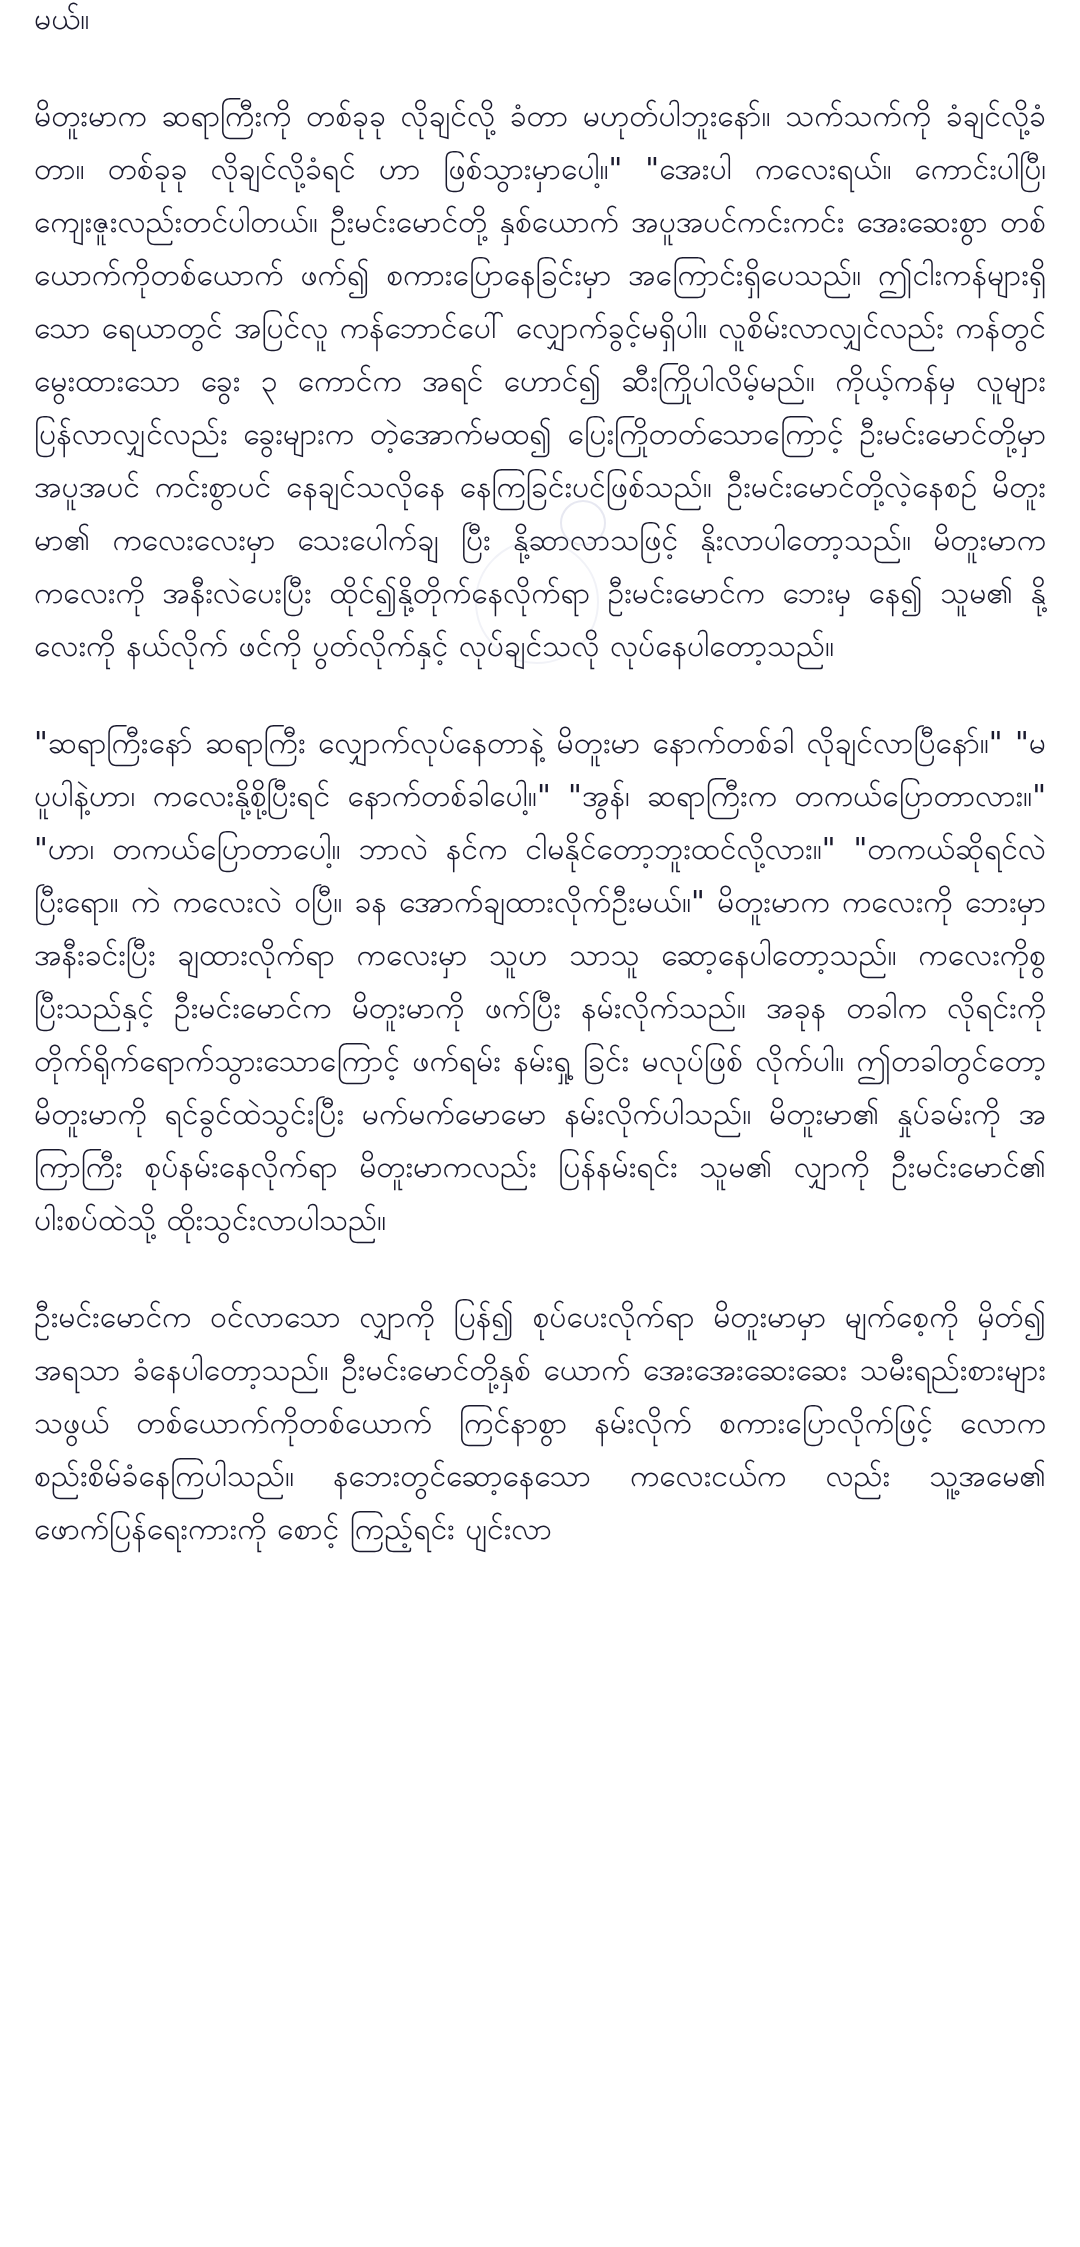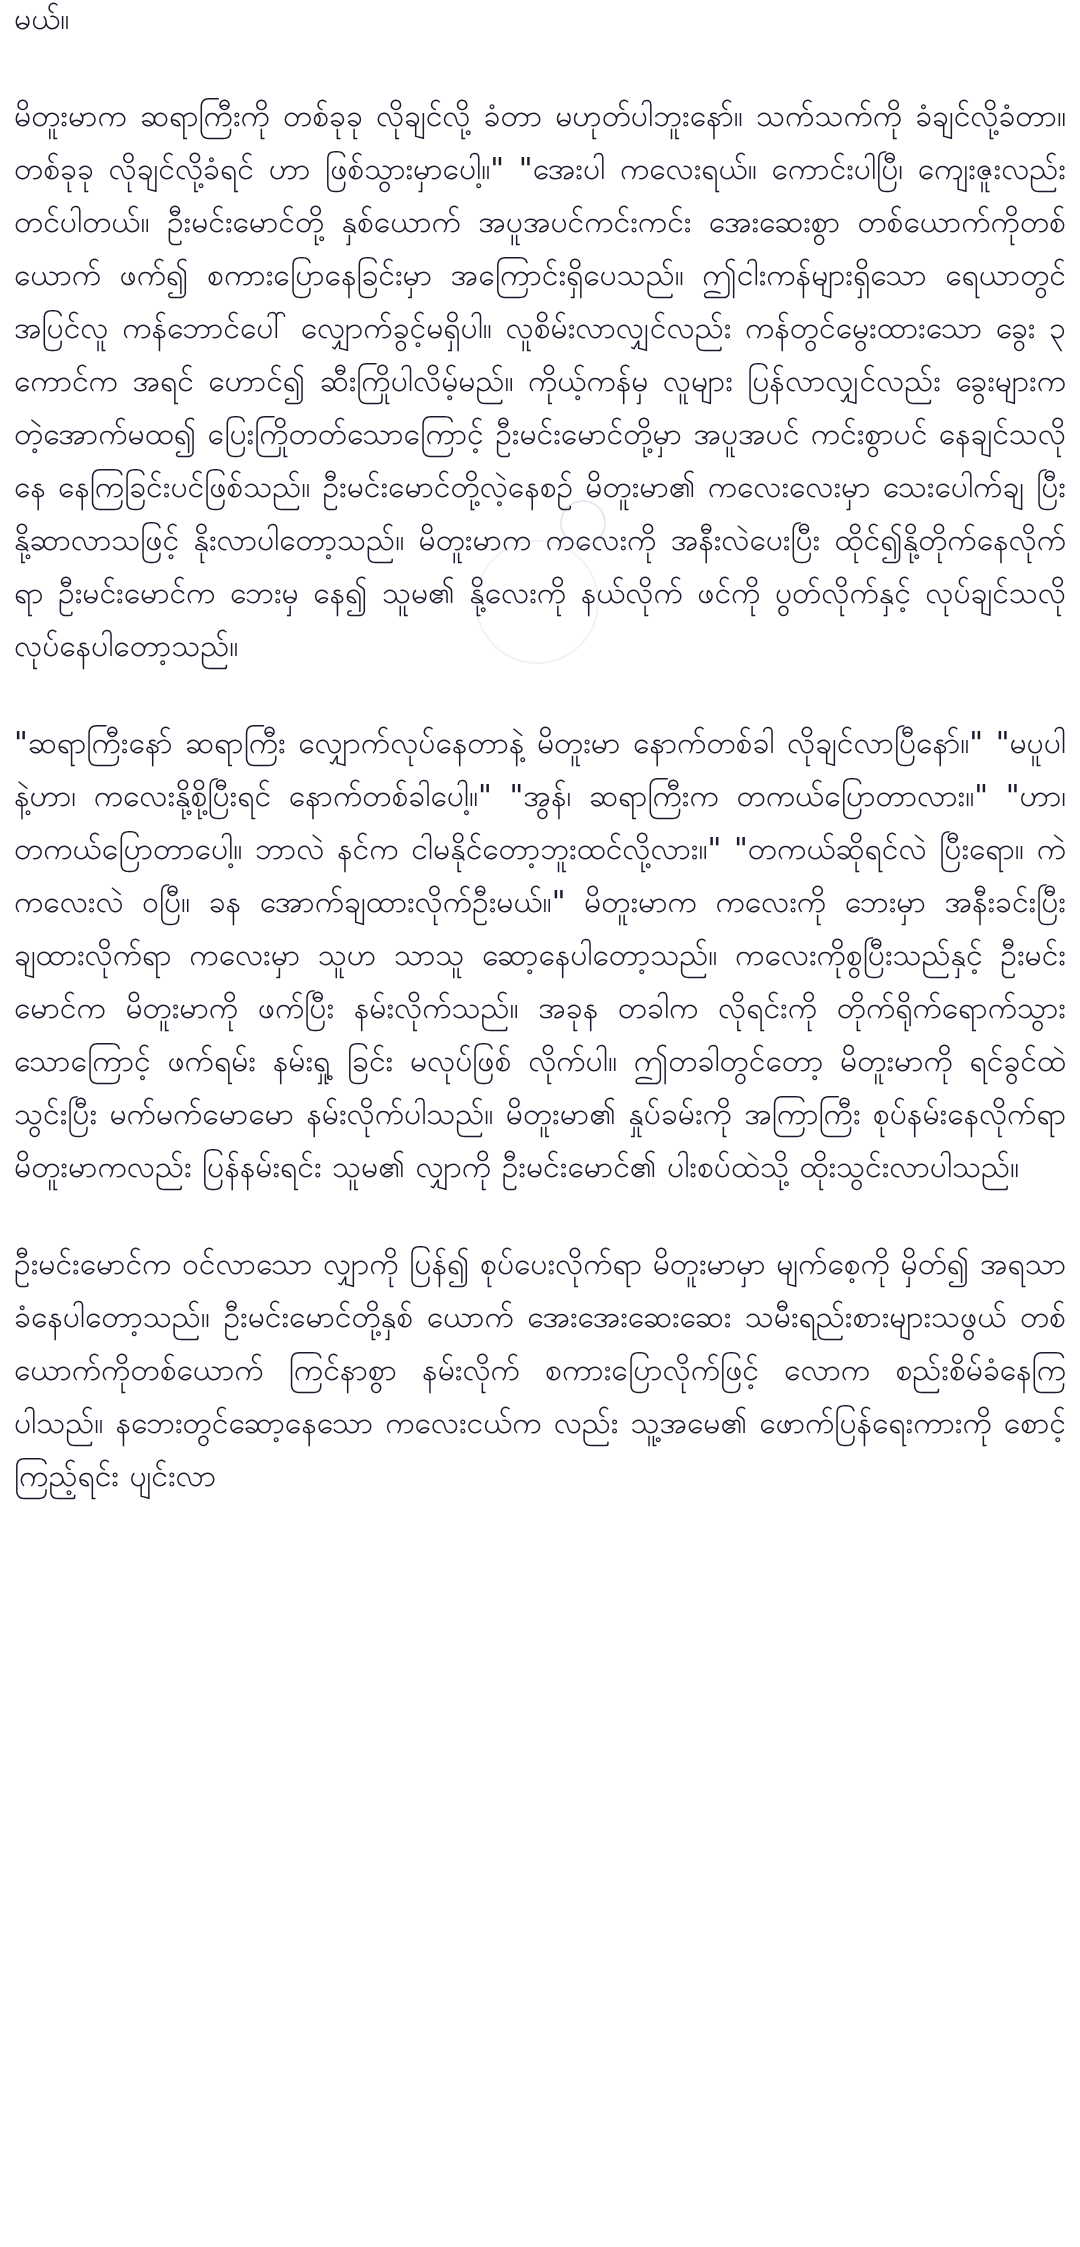--- a/index.html
+++ b/index.html
@@ -10,21 +10,21 @@
   body {
     width: 1080px;
     min-height: 2247px;
     font-family: "DejaVu Sans", "Liberation Sans", sans-serif;
   }
   .page {
     position: relative;
     width: 1080px;
     min-height: 2247px;
     box-sizing: border-box;
-    padding: 0 14px;
+    padding: 0 34px;
     background: #ffffff;
     overflow: hidden;
     border-radius: 26px;
   }
   .text-body {
     color: #1a1a2e;
     font-size: 30px;
     line-height: 53px;
     letter-spacing: 0px;
     word-spacing: 1px;

